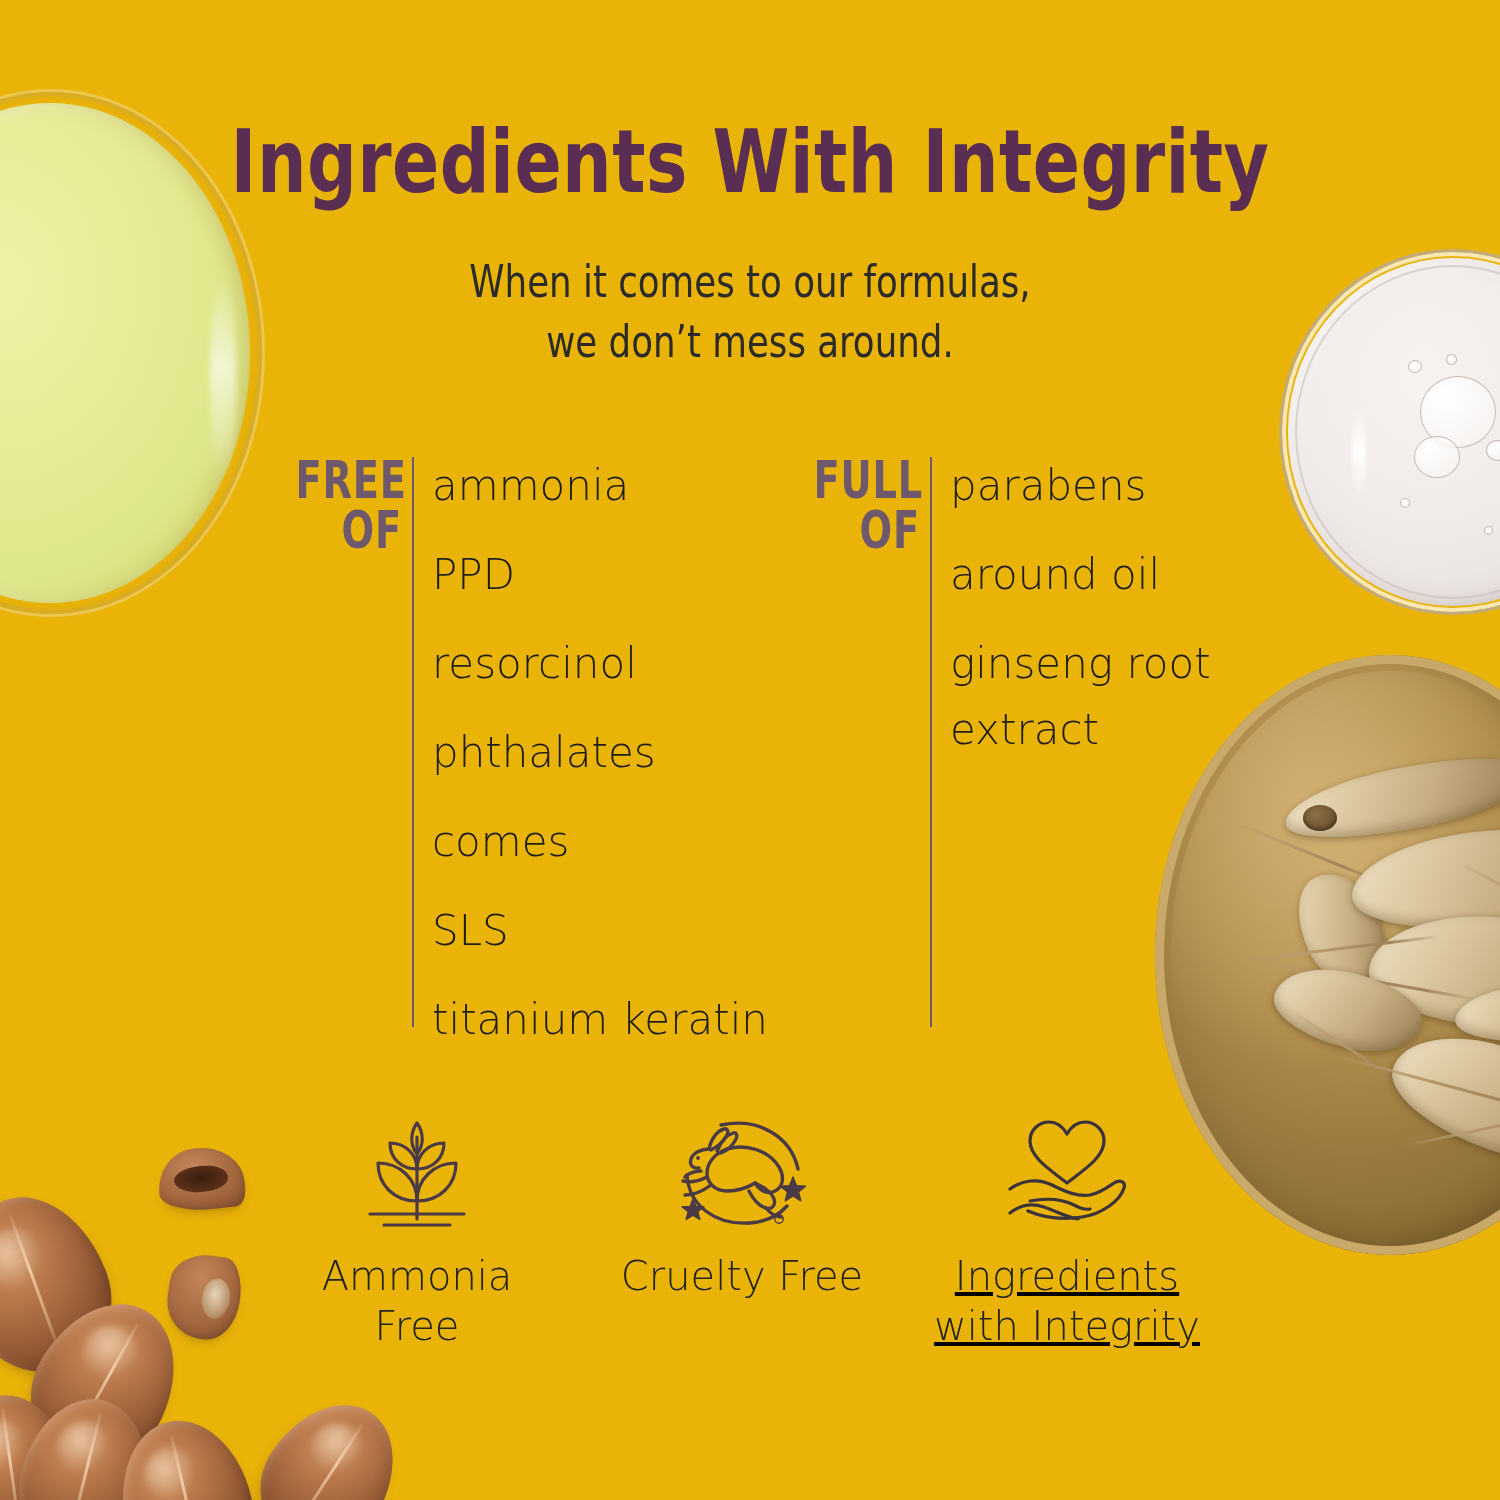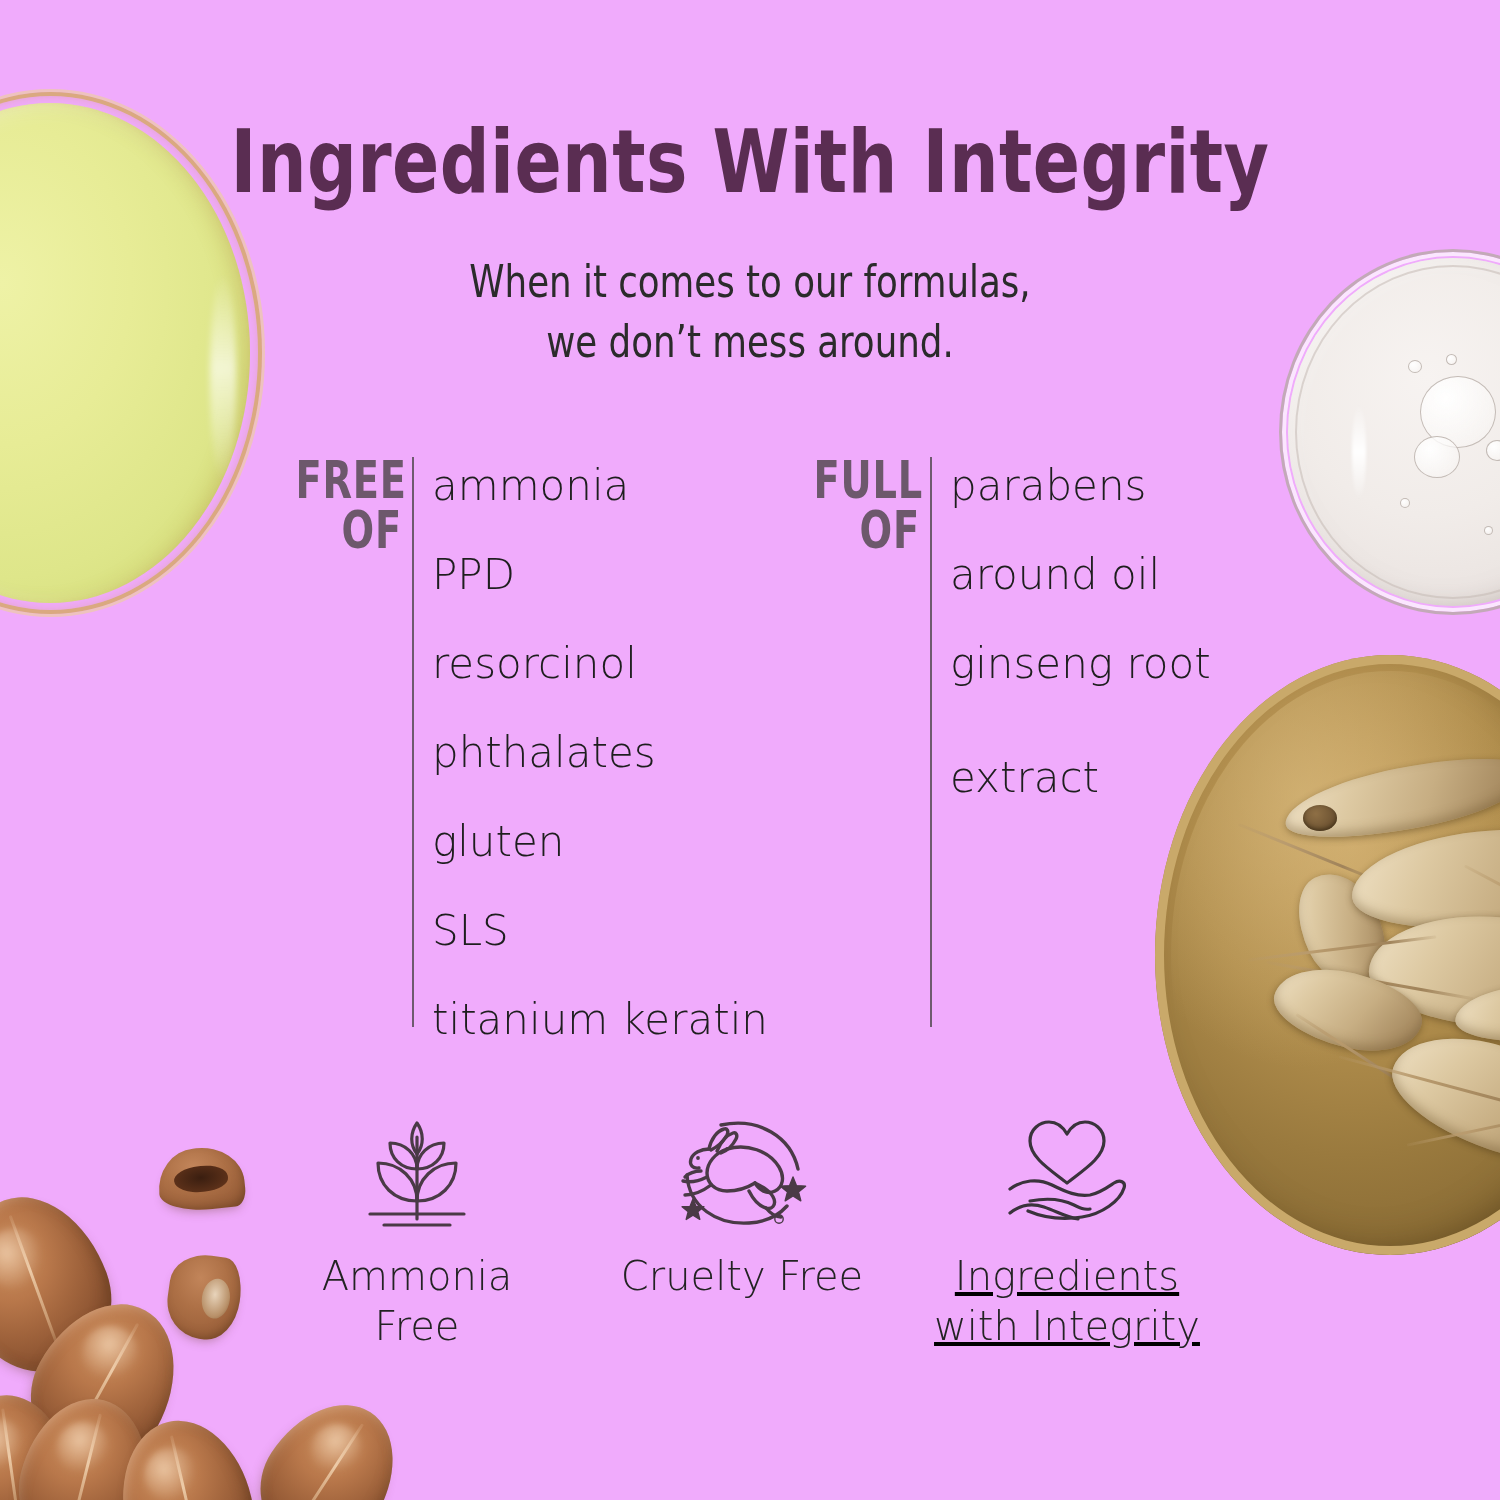--- a/index.html
+++ b/index.html
@@ -4,21 +4,21 @@
 <style>
   html, body {
     margin: 0;
     padding: 0;
     background: #ffffff;
   }
   #page {
     position: relative;
     width: 1500px;
     height: 1500px;
-    background: #f0abfc;
+    background: #eab308;
     overflow: hidden;
     font-family: "Liberation Sans", sans-serif;
   }
 
   
   .oil-dish {
     position: absolute;
     left: -150px;
     top: 103px;
     width: 400px;
@@ -274,21 +274,21 @@
   .col-list li {
     height: 89px;
     line-height: 89px;
     white-space: nowrap;
   }
   .col-list li.wrap {
     height: 140px;
     line-height: 66px;
     padding-top: 12px;
   }
-  .col-list li.wrap .l2 { display: block; margin-top: 48px; }
+  .col-list li.wrap .l2 { display: block; }
 
   
   .badges {
     position: absolute;
     left: 262px;
     top: 1108px;
     width: 1010px;
     height: 240px;
   }
   .badge {
@@ -405,21 +405,21 @@
       <div class="col-tag">
         <span class="w">FREE</span>
         <span class="w">OF</span>
       </div>
       <div class="col-rule"></div>
       <ul class="col-list">
         <li>ammonia</li>
         <li>PPD</li>
         <li>resorcinol</li>
         <li>phthalates</li>
-        <li>gluten</li>
+        <li>comes</li>
         <li>SLS</li>
         <li>titanium keratin</li>
       </ul>
     </div>
 
     <div class="col full">
       <div class="col-tag">
         <span class="w">FULL</span>
         <span class="w">OF</span>
       </div>

